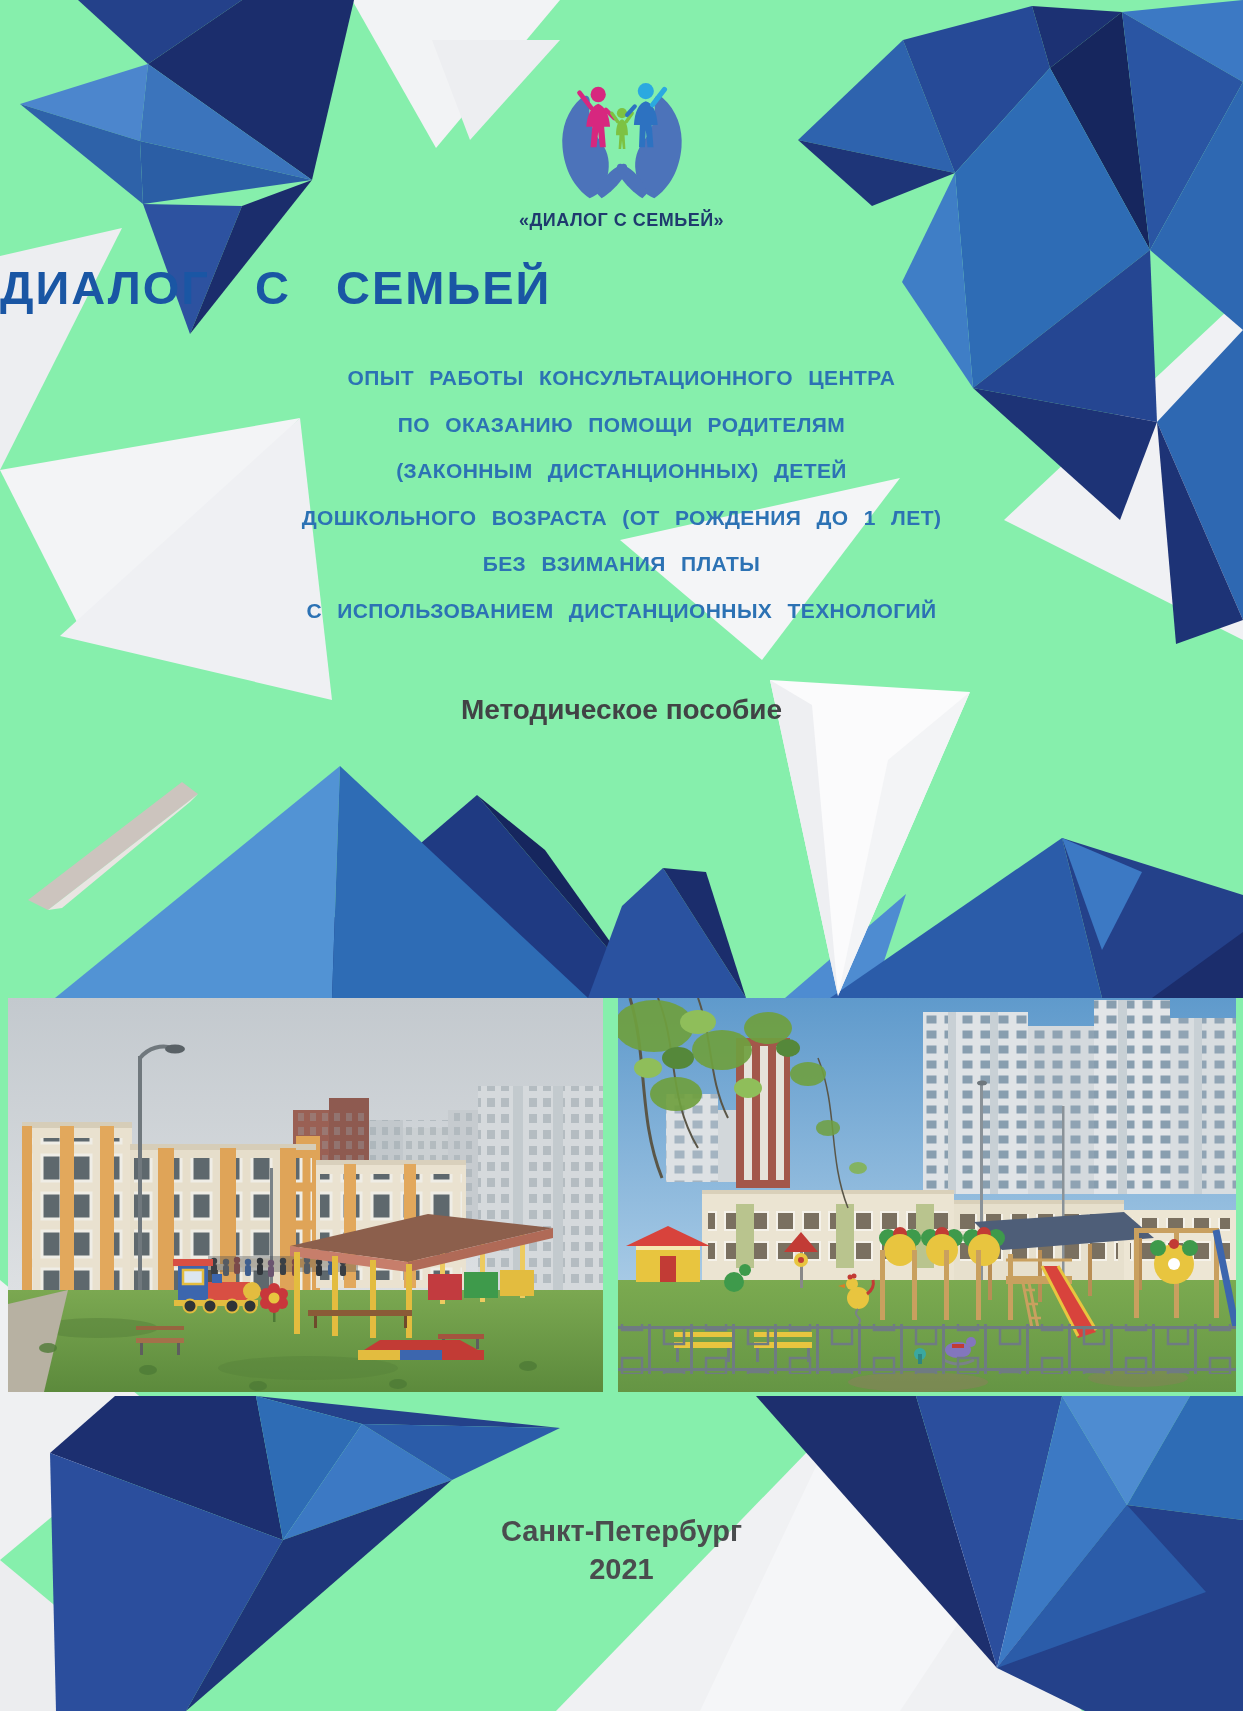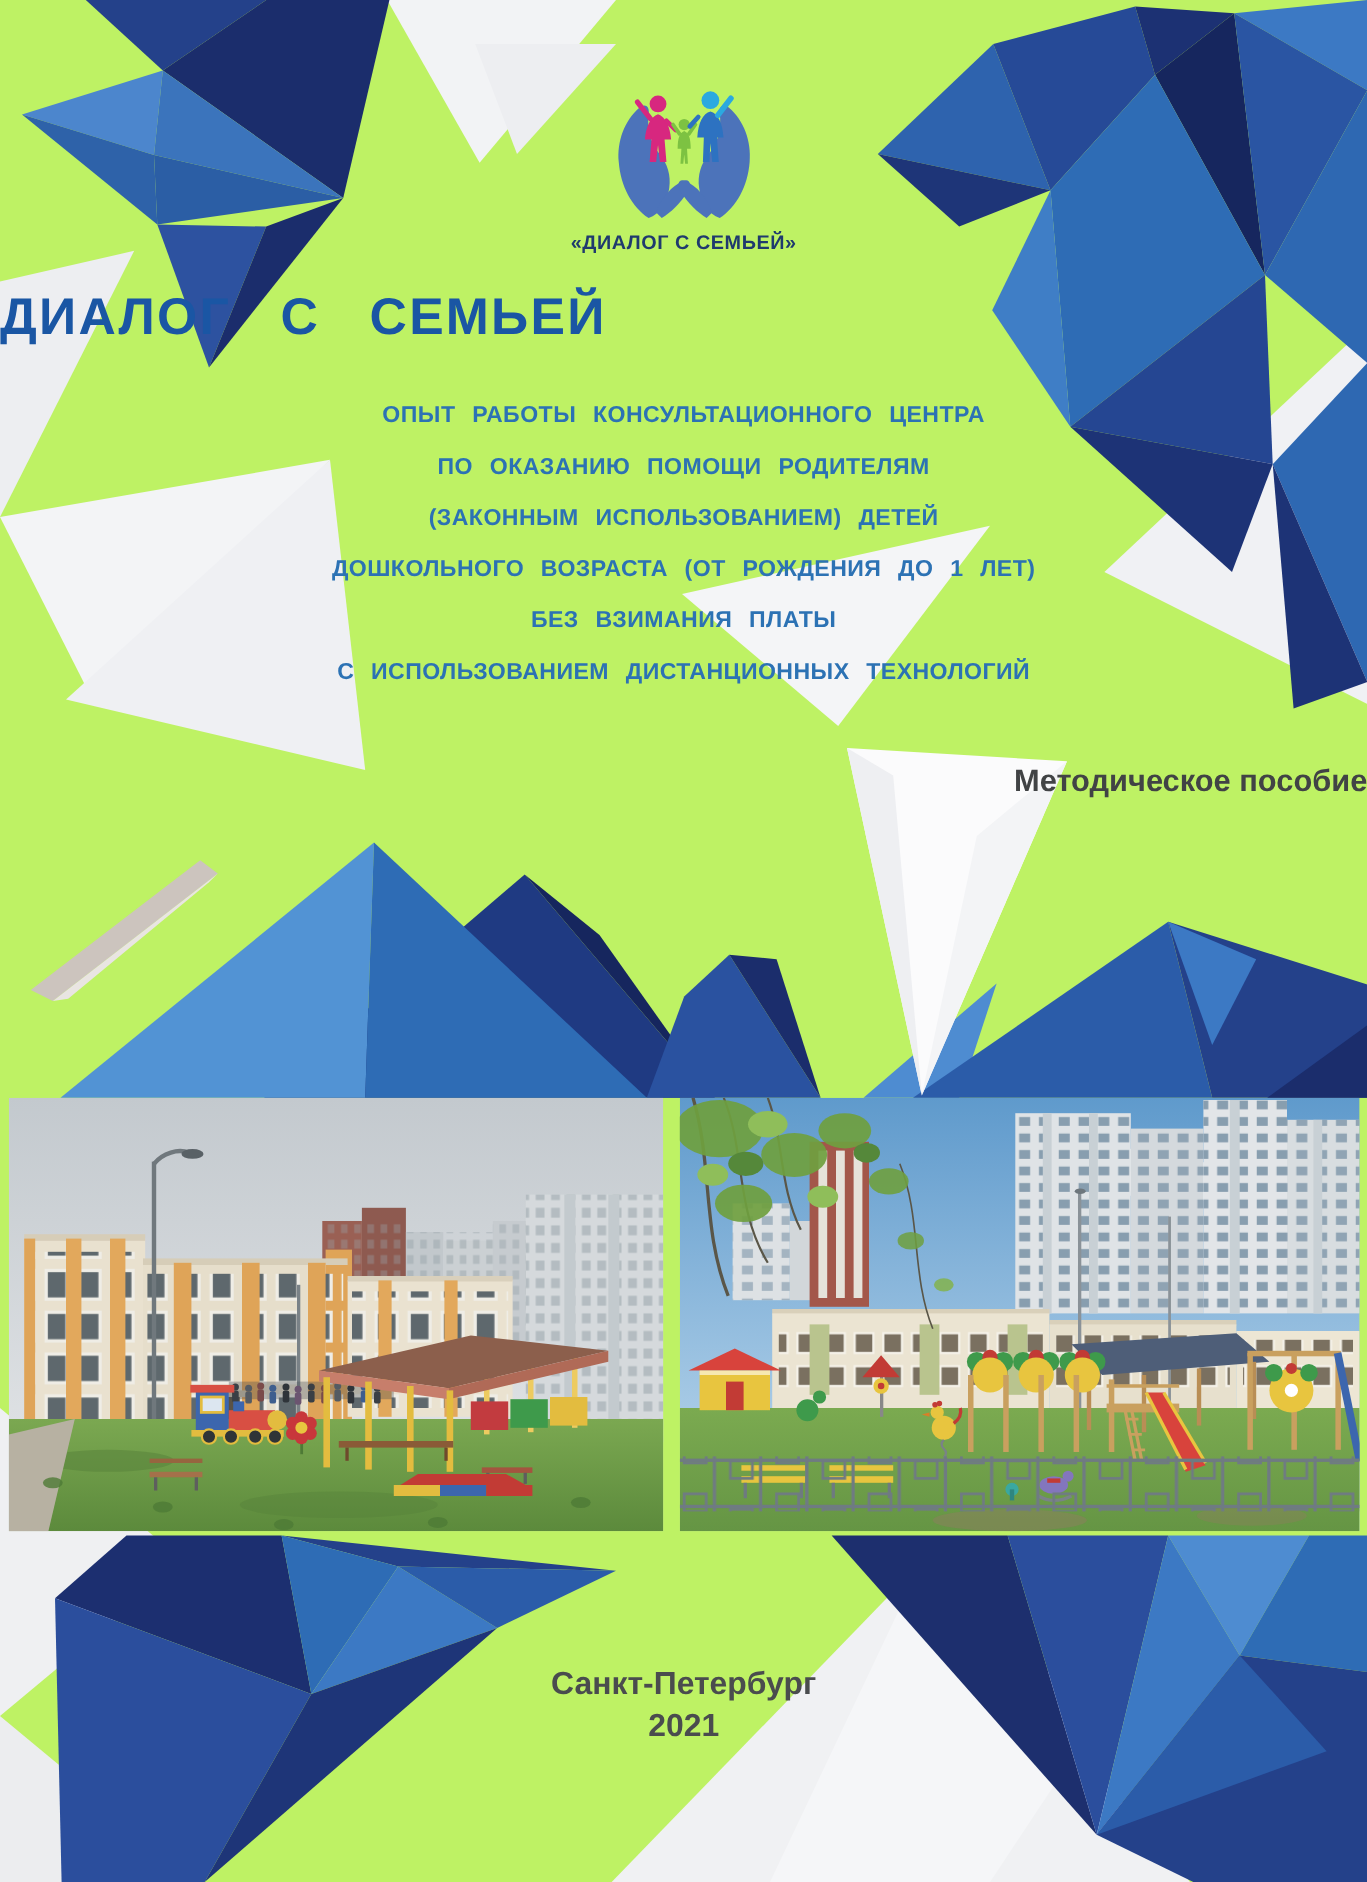--- a/index.html
+++ b/index.html
@@ -1,26 +1,26 @@
 <!DOCTYPE html>
 <html><head>
 <meta charset="utf-8">
 <style>
   html,body{margin:0;padding:0;background:#fff;}
-  .page{position:relative;width:1243px;height:1711px;background:#bef264;overflow:hidden;
+  .page{position:relative;width:1243px;height:1711px;background:#86efac;overflow:hidden;
         font-family:"Liberation Sans",sans-serif;}
   .decor{position:absolute;left:0;top:0;width:100%;height:100%;}
   .logo{position:absolute;top:68px;left:0;right:0;text-align:center;}
   .logo svg{display:block;margin:0 auto;}
   .logo-caption{margin-top:4px;font-size:18px;font-weight:700;letter-spacing:.5px;color:#1F3A6E;}
   .title{position:absolute;top:260px;left:0;right:0;margin:0;text-align:left;
          font-size:47px;font-weight:800;color:#1A56A4;letter-spacing:2px;word-spacing:30px;}
   .subtitle{position:absolute;top:355px;left:40px;right:40px;text-align:center;
             color:#2C72B4;font-size:21px;font-weight:700;line-height:46.5px;word-spacing:9px;letter-spacing:.4px;}
-  .edition{position:absolute;top:694px;left:0;right:0;text-align:right;
+  .edition{position:absolute;top:694px;left:0;right:0;text-align:center;
            font-size:28px;font-weight:700;color:#414345;}
   .photo{position:absolute;top:998px;height:394px;}
   .photo-left{left:8px;width:595px;}
   .photo-right{left:618px;width:618px;}
   .photo svg{display:block;width:100%;height:100%;}
   .imprint{position:absolute;top:1512px;left:0;right:0;text-align:center;
            color:#4A4C4E;font-size:29px;font-weight:700;line-height:38px;}
 </style>
 </head>
 <body>
@@ -131,21 +131,21 @@
       </g>
     </svg>
     <div class="logo-caption">«ДИАЛОГ С СЕМЬЕЙ»</div>
   </div>
 
   <h1 class="title">ДИАЛОГ С СЕМЬЕЙ</h1>
 
   <div class="subtitle">
     <div>ОПЫТ РАБОТЫ КОНСУЛЬТАЦИОННОГО ЦЕНТРА</div>
     <div>ПО ОКАЗАНИЮ ПОМОЩИ РОДИТЕЛЯМ</div>
-    <div>(ЗАКОННЫМ ИСПОЛЬЗОВАНИЕМ) ДЕТЕЙ</div>
+    <div>(ЗАКОННЫМ ДИСТАНЦИОННЫХ) ДЕТЕЙ</div>
     <div>ДОШКОЛЬНОГО ВОЗРАСТА (ОТ РОЖДЕНИЯ ДО 1 ЛЕТ)</div>
     <div>БЕЗ ВЗИМАНИЯ ПЛАТЫ</div>
     <div>С ИСПОЛЬЗОВАНИЕМ ДИСТАНЦИОННЫХ ТЕХНОЛОГИЙ</div>
   </div>
 
   <div class="edition">Методическое пособие</div>
 
   <figure class="photo photo-left" style="margin:0" aria-label="Двор детского сада: здание, беседка, паровозик, скамейки">
     <svg viewBox="0 0 595 394">
       <defs>

